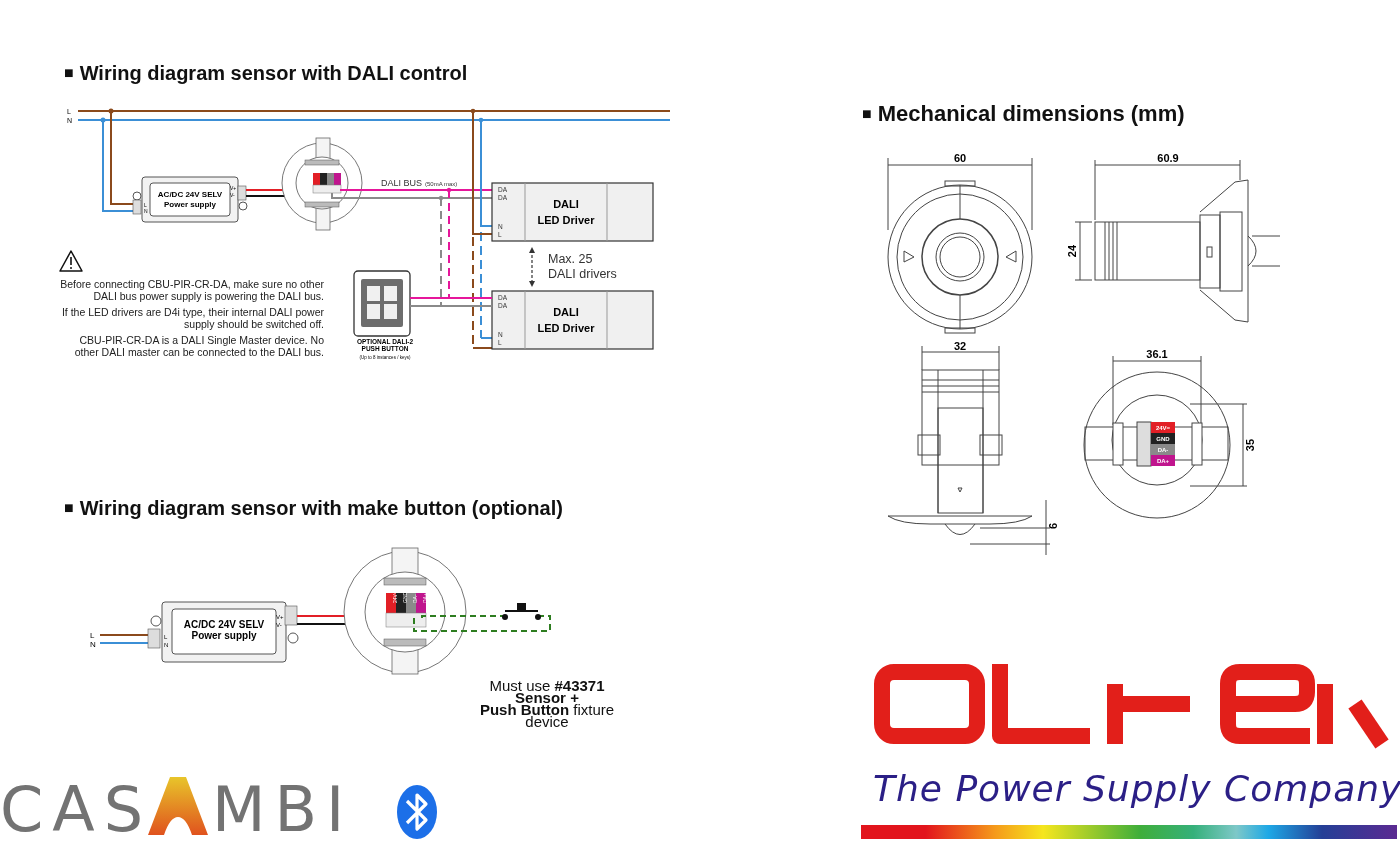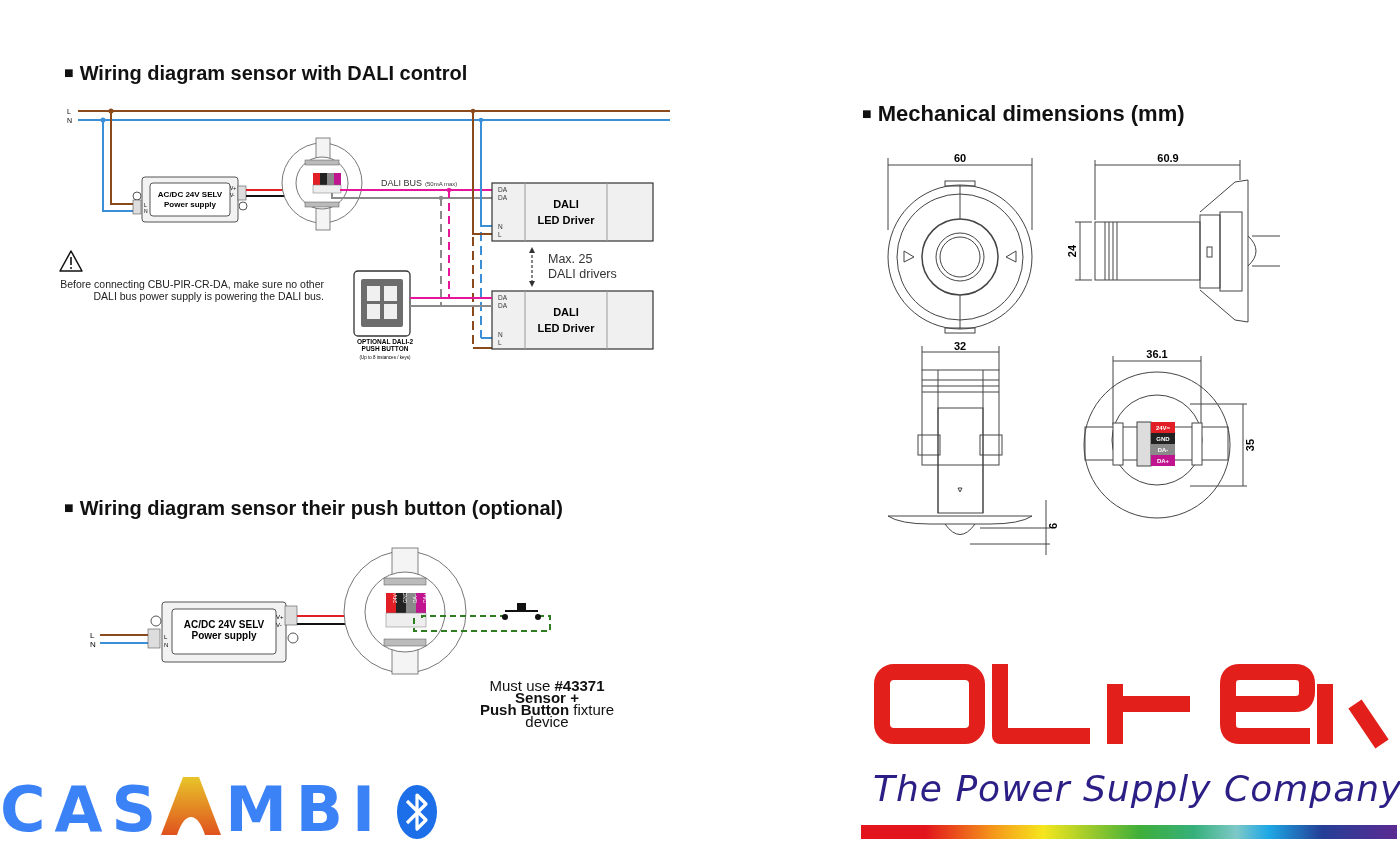--- a/index.html
+++ b/index.html
@@ -4,30 +4,30 @@
 <style>
   html,body{margin:0;padding:0;background:#fff;}
   body{width:1400px;height:864px;position:relative;overflow:hidden;font-family:"Liberation Sans",sans-serif;color:#111;}
   .abs{position:absolute;}
   .h2{font-weight:bold;font-size:20px;white-space:nowrap;}
   .h2 .sq{font-size:16px;margin-right:6px;vertical-align:2px;}
   .note{font-size:10.5px;line-height:11.5px;color:#222;text-align:right;}
   .note p{margin:0 0 5px 0;}
   svg text{font-family:"Liberation Sans",sans-serif;}
   .olfer-tag{font-family:"DejaVu Sans",sans-serif;font-style:italic;color:#2b1f86;font-size:36px;letter-spacing:1px;white-space:nowrap;}
-  .casambi{font-family:"DejaVu Sans",sans-serif;font-size:62px;font-weight:700;letter-spacing:9px;color:#3b82f6;white-space:nowrap;}
+  .casambi{font-family:"DejaVu Sans",sans-serif;font-size:62px;font-weight:400;letter-spacing:9px;color:#737373;white-space:nowrap;}
 </style>
 </head>
 <body>
 
 <div class="abs h2" style="left:64px;top:62px;text-align:center;">
   <span class="sq">■</span><span>Wiring diagram sensor with DALI control</span>
 </div>
 <div class="abs h2" style="left:64px;top:497px;">
-  <span class="sq">■</span><span>Wiring diagram sensor their push button (optional)</span>
+  <span class="sq">■</span><span>Wiring diagram sensor with make button (optional)</span>
 </div>
 <div class="abs h2" style="left:862px;top:101px;font-size:22px;text-align:right;">
   <span class="sq">■</span><span>Mechanical dimensions (mm)</span>
 </div>
 
 <svg class="abs" style="left:0;top:0;" width="680" height="380">
 
   <text x="67" y="114" font-size="7">L</text>
   <text x="67" y="123" font-size="7">N</text>
   <line x1="78" y1="111" x2="670" y2="111" stroke="#8b4a1c" stroke-width="2.2"></line>
@@ -136,20 +136,22 @@
 
   <g>
     <polygon points="71,251 60,271 82,271" fill="none" stroke="#111" stroke-width="1.5" stroke-linejoin="round"></polygon>
     <line x1="71" y1="257" x2="71" y2="265" stroke="#111" stroke-width="1.6"></line>
     <circle cx="71" cy="268" r="1" fill="#111"></circle>
   </g>
 </svg>
 
 <div class="abs note" style="left:59px;top:279px;width:265px;">
   <p>Before connecting CBU-PIR-CR-DA, make sure no other DALI bus power supply is powering the DALI bus.</p>
+  <p>If the LED drivers are D4i type, their internal DALI power supply should be switched off.</p>
+  <p>CBU-PIR-CR-DA is a DALI Single Master device. No other DALI master can be connected to the DALI bus.</p>
 </div>
 
 <svg class="abs" style="left:80px;top:540px;" width="500" height="140">
   <text x="10" y="98" font-size="8">L</text>
   <text x="10" y="107" font-size="8">N</text>
   <line x1="20" y1="95" x2="70" y2="95" stroke="#8b4a1c" stroke-width="2.2"></line>
   <line x1="20" y1="103" x2="70" y2="103" stroke="#3b8fd6" stroke-width="2.2"></line>
   <g>
     <rect x="82" y="62" width="124" height="60" rx="3" fill="#f2f2f2" stroke="#555"></rect>
     <rect x="92" y="69" width="104" height="45" rx="3" fill="#fff" stroke="#555"></rect>

